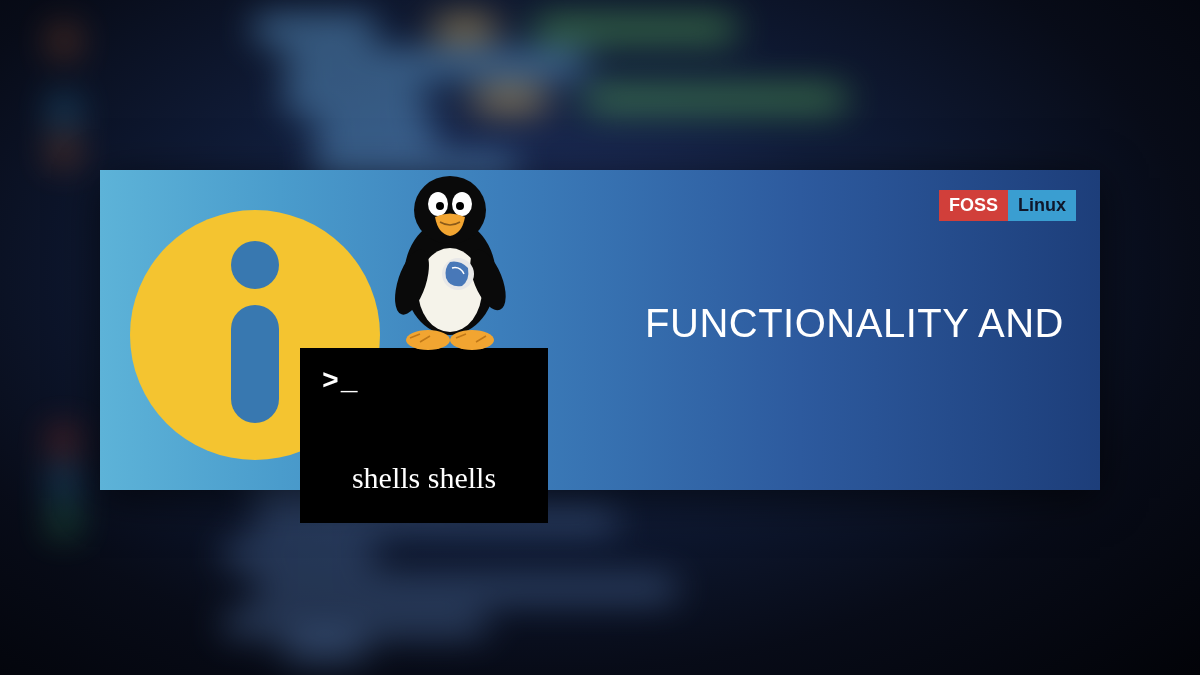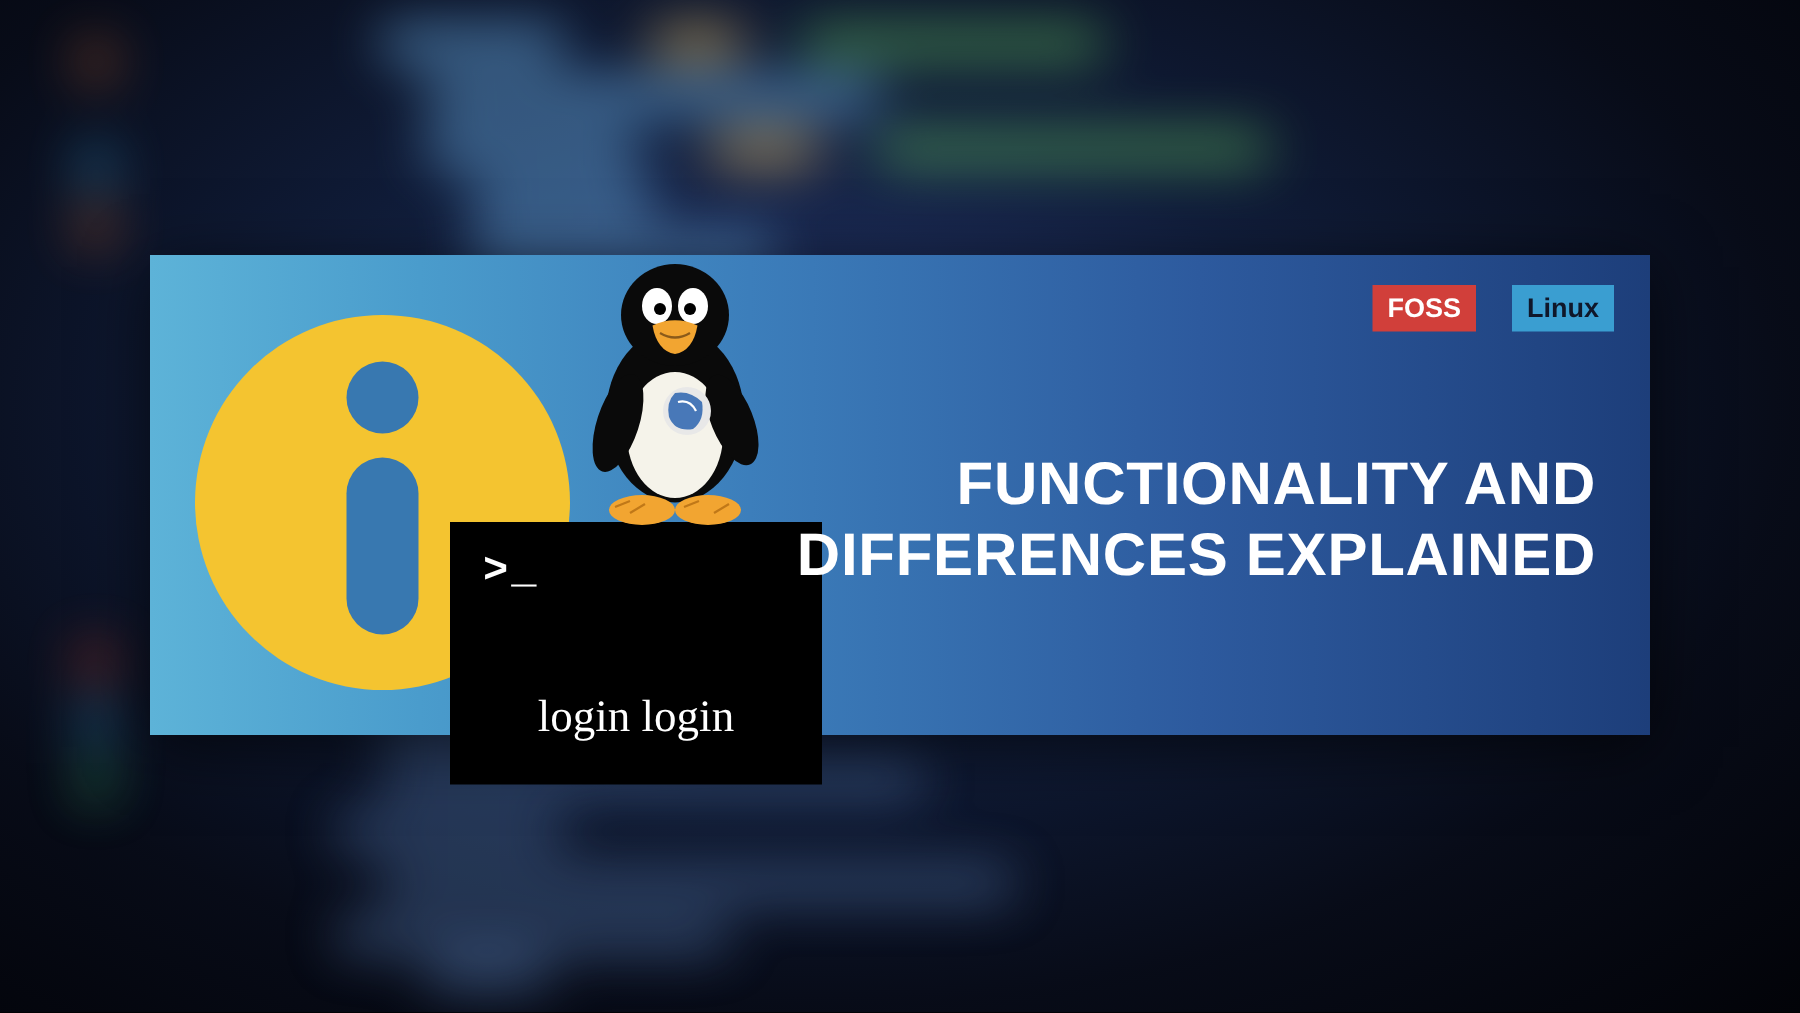--- a/index.html
+++ b/index.html
@@ -141,21 +141,20 @@
       width: 140px;
       height: 190px;
     }
     .logo {
       position: absolute;
       top: 20px;
       right: 24px;
       display: flex;
       font-weight: bold;
       font-size: 18px;
-      gap: 24px;
     }
     .logo .foss {
       background: #d13f3a;
       color: #fff;
       padding: 5px 10px;
     }
     .logo .linux {
       background: #3a9ed1;
       color: #0f172a;
       padding: 5px 10px;
@@ -168,21 +167,21 @@
       font-weight: 900;
       color: #f7cf4a;
       letter-spacing: 1px;
       text-align: right;
     }
     .subhead {
       position: absolute;
       top: 130px;
       right: 36px;
       font-size: 40px;
-      font-weight: 700;
+      font-weight: 400;
       color: #fff;
       letter-spacing: 0.5px;
       text-align: right;
       line-height: 1.18;
       margin-left: 39px;
     }
   </style>
 </head>
 <body>
 
@@ -221,21 +220,21 @@
 
   <div class="info-circle">
     <div class="i-glyph">
       <div class="i-dot"></div>
       <div class="i-stem"></div>
     </div>
   </div>
 
   <div class="terminal">
     <div class="prompt">&gt;_</div>
-    <div class="caption">login login</div>
+    <div class="caption">shells shells</div>
   </div>
 
   <div class="penguin">
     <svg viewBox="0 0 140 190" width="140" height="190">
       <ellipse cx="70" cy="115" rx="46" ry="58" fill="#0a0a0a"></ellipse>
       <ellipse cx="70" cy="128" rx="32" ry="42" fill="#f5f3ea"></ellipse>
       <ellipse cx="70" cy="48" rx="36" ry="34" fill="#0a0a0a"></ellipse>
       <ellipse cx="58" cy="42" rx="10" ry="12" fill="#fff"></ellipse>
       <ellipse cx="82" cy="42" rx="10" ry="12" fill="#fff"></ellipse>
       <circle cx="60" cy="44" r="4" fill="#000"></circle>
@@ -254,16 +253,15 @@
   </div>
 
   <div class="logo">
     <span class="foss">FOSS</span>
     <span class="linux">Linux</span>
   </div>
 
 
   <div class="subhead">
     <div>FUNCTIONALITY AND</div>
-    <div>DIFFERENCES EXPLAINED</div>
   </div>
 
 </div>
 
 </body></html>

